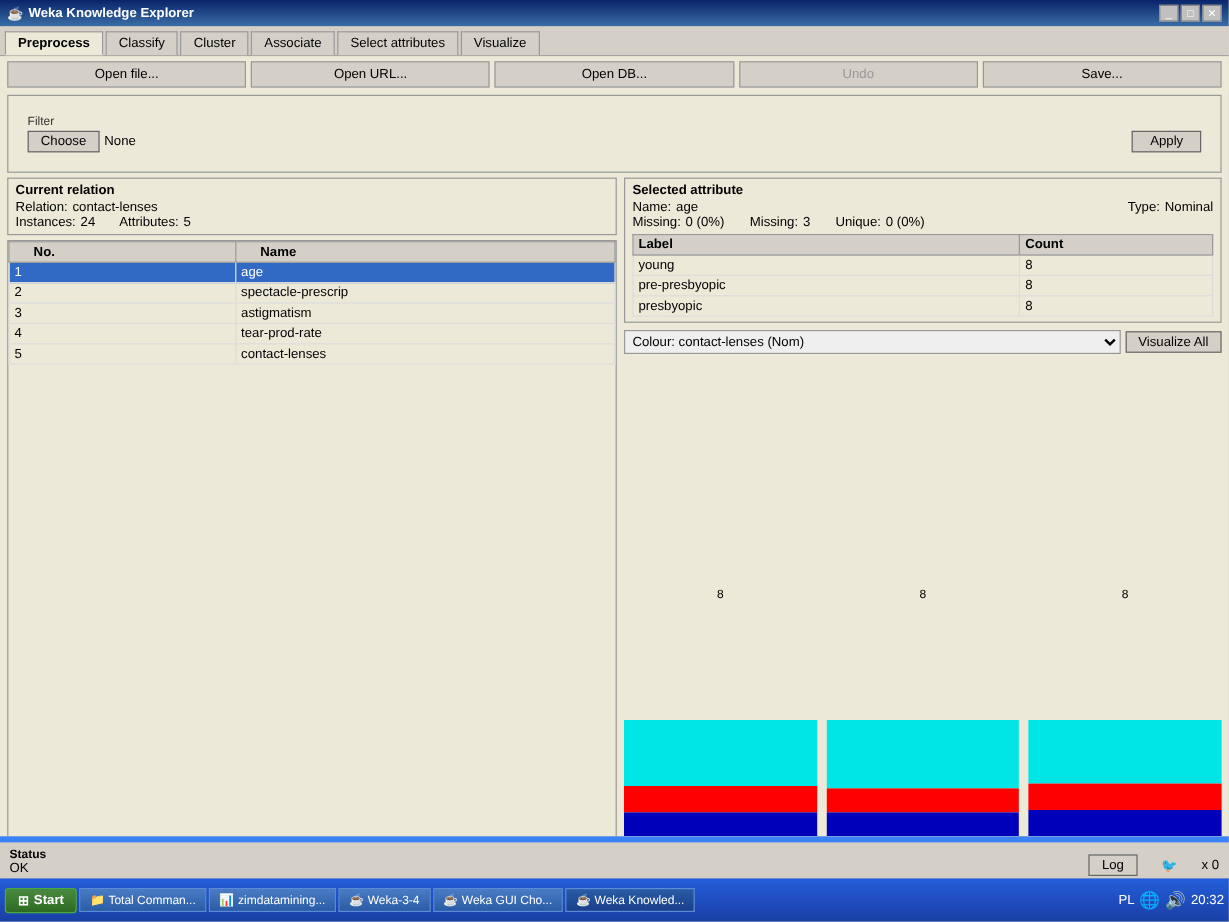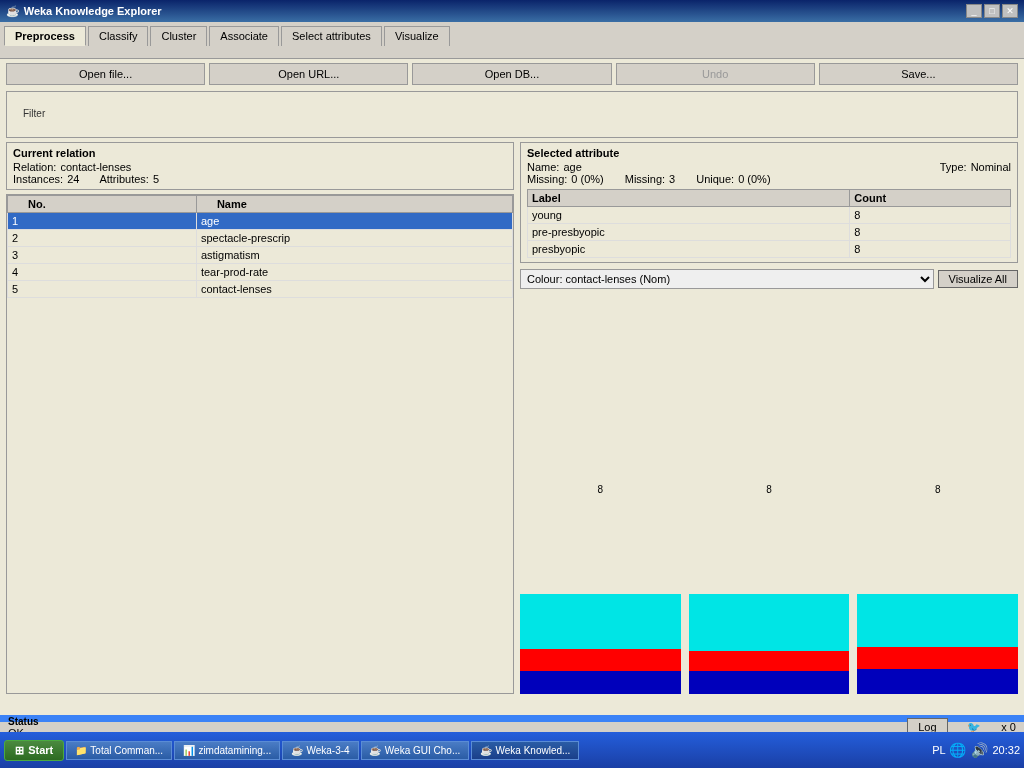--- a/index.html
+++ b/index.html
@@ -20,21 +20,21 @@
     .title-btn {
       width: 16px; height: 14px; background: #c0c0c0; border: 1px solid #888;
       display: flex; align-items: center; justify-content: center; font-size: 9px; cursor: pointer;
     }
 
     
     #tab-bar {
       background: #d4d0c8;
       border-bottom: 1px solid #999;
       display: flex;
-      padding: 4px 4px 12px 4px;
+      padding: 4px 4px 0 4px;
       gap: 2px;
     }
     .tab {
       padding: 3px 10px;
       border: 1px solid #999;
       border-bottom: none;
       background: #d4d0c8;
       cursor: pointer;
       font-size: 11px;
     }
@@ -217,27 +217,27 @@
     }
     .bar-segment { width: 100%; }
 
     
     #status-bar {
       position: fixed;
       bottom: 36px;
       left: 0;
       right: 0;
       background: #d4d0c8;
-      border-top: 7px solid #3b82f6;
+      border-top: 5px solid #3b82f6;
       padding: 2px 8px;
       font-size: 11px;
       display: flex;
-      align-items: center;
+      align-items: flex-end;
       justify-content: space-between;
-      height: 17px;
+      height: 35px;
     }
     #status-right { display: flex; align-items: center; gap: 20px; }
     #log-btn {
       padding: 2px 10px;
       border: 1px solid #666;
       background: #d4d0c8;
       cursor: pointer;
       font-size: 11px;
     }
 
@@ -321,20 +321,25 @@
   <div id="toolbar">
     <button class="toolbar-btn">Open file...</button>
     <button class="toolbar-btn">Open URL...</button>
     <button class="toolbar-btn">Open DB...</button>
     <button class="toolbar-btn" disabled="">Undo</button>
     <button class="toolbar-btn">Save...</button>
   </div>
 
   <div id="filter-bar">
     <div id="filter-label">Filter</div>
+    <div id="filter-row">
+      <button id="choose-btn">Choose</button>
+      <span id="filter-value">None</span>
+      <button id="apply-btn">Apply</button>
+    </div>
   </div>
 
   <div id="content-area">
 
     <div id="left-panel">
 
       <div id="current-relation">
         <div id="current-relation-title">Current relation</div>
         <div class="relation-row">
           <div class="relation-item">

